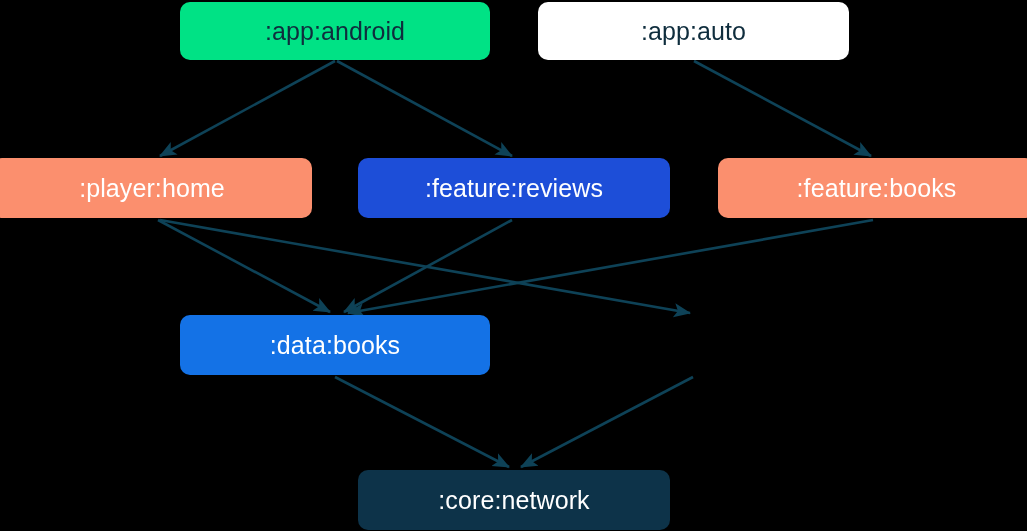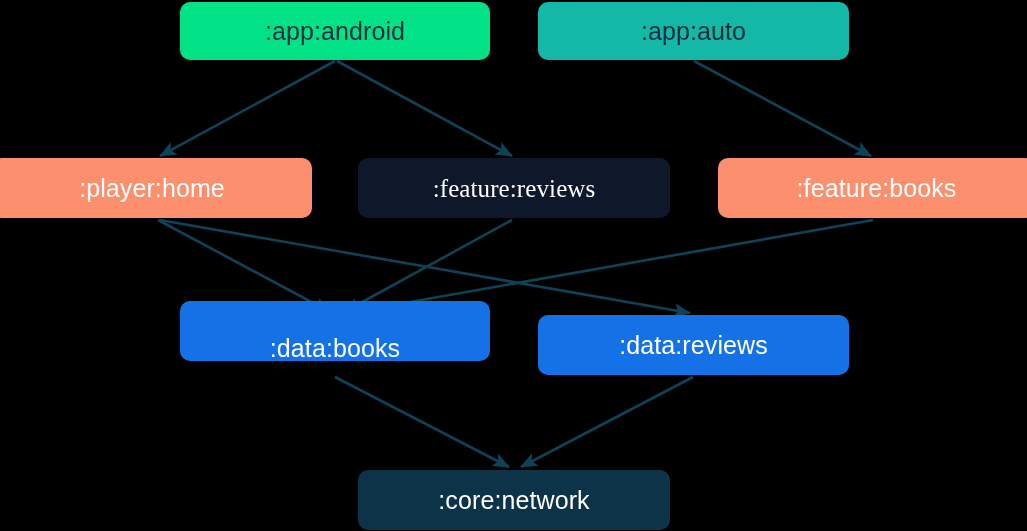--- a/index.html
+++ b/index.html
@@ -80,41 +80,38 @@
         <line x1="873" y1="220" x2="348" y2="313" stroke="#0E4257" stroke-width="2.6" marker-end="url(#arrowhead)"></line>
         <line x1="335" y1="377" x2="509" y2="467" stroke="#0E4257" stroke-width="2.6" marker-end="url(#arrowhead)"></line>
         <line x1="693" y1="377" x2="521" y2="467" stroke="#0E4257" stroke-width="2.6" marker-end="url(#arrowhead)"></line>
       </g>
   </svg>
 
   <div class="node node-app" style="left: 180px; top: 2px; width: 310px; height: 58px; background: rgb(0, 226, 133); color: rgb(15, 45, 61);">
     <span>:app:android</span>
   </div>
 
-  <div class="node node-app" style="left: 538px; top: 2px; width: 311px; height: 58px; background: #14b8a6; color: rgb(15, 45, 61);">
+  <div class="node node-app" style="left: 538px; top: 2px; width: 311px; height: 58px; background: #ffffff; color: rgb(15, 45, 61);">
     <span>:app:auto</span>
   </div>
 
   <div class="node node-feature" style="left: -8px; top: 158px; width: 320px; height: 60px; background: rgb(251, 143, 110); color: rgb(255, 255, 255);">
     <span>:player:home</span>
   </div>
 
-  <div class="node node-feature" style="left: 358px; top: 158px; width: 312px; height: 60px; background: #0f172a; color: rgb(255, 255, 255); font-family: Liberation Serif, serif;">
+  <div class="node node-feature" style="left: 358px; top: 158px; width: 312px; height: 60px; background: #1d4ed8; color: rgb(255, 255, 255);">
     <span>:feature:reviews</span>
   </div>
 
   <div class="node node-feature" style="left: 718px; top: 158px; width: 317px; height: 60px; background: rgb(251, 143, 110); color: rgb(255, 255, 255);">
     <span>:feature:books</span>
   </div>
 
-  <div class="node node-data" style="left: 180px; top: 301px; width: 310px; height: 60px; background: rgb(20, 114, 230); color: rgb(255, 255, 255); align-items: flex-end;">
+  <div class="node node-data" style="left: 180px; top: 315px; width: 310px; height: 60px; background: rgb(20, 114, 230); color: rgb(255, 255, 255);">
     <span>:data:books</span>
   </div>
 
-  <div class="node node-data" style="left: 538px; top: 315px; width: 311px; height: 60px; background: rgb(20, 114, 230); color: rgb(255, 255, 255);">
-    <span>:data:reviews</span>
-  </div>
 
   <div class="node node-core" style="left: 358px; top: 470px; width: 312px; height: 60px; background: rgb(13, 51, 73); color: rgb(255, 255, 255);">
     <span>:core:network</span>
   </div>
 
 </div>
 
 </body></html>

